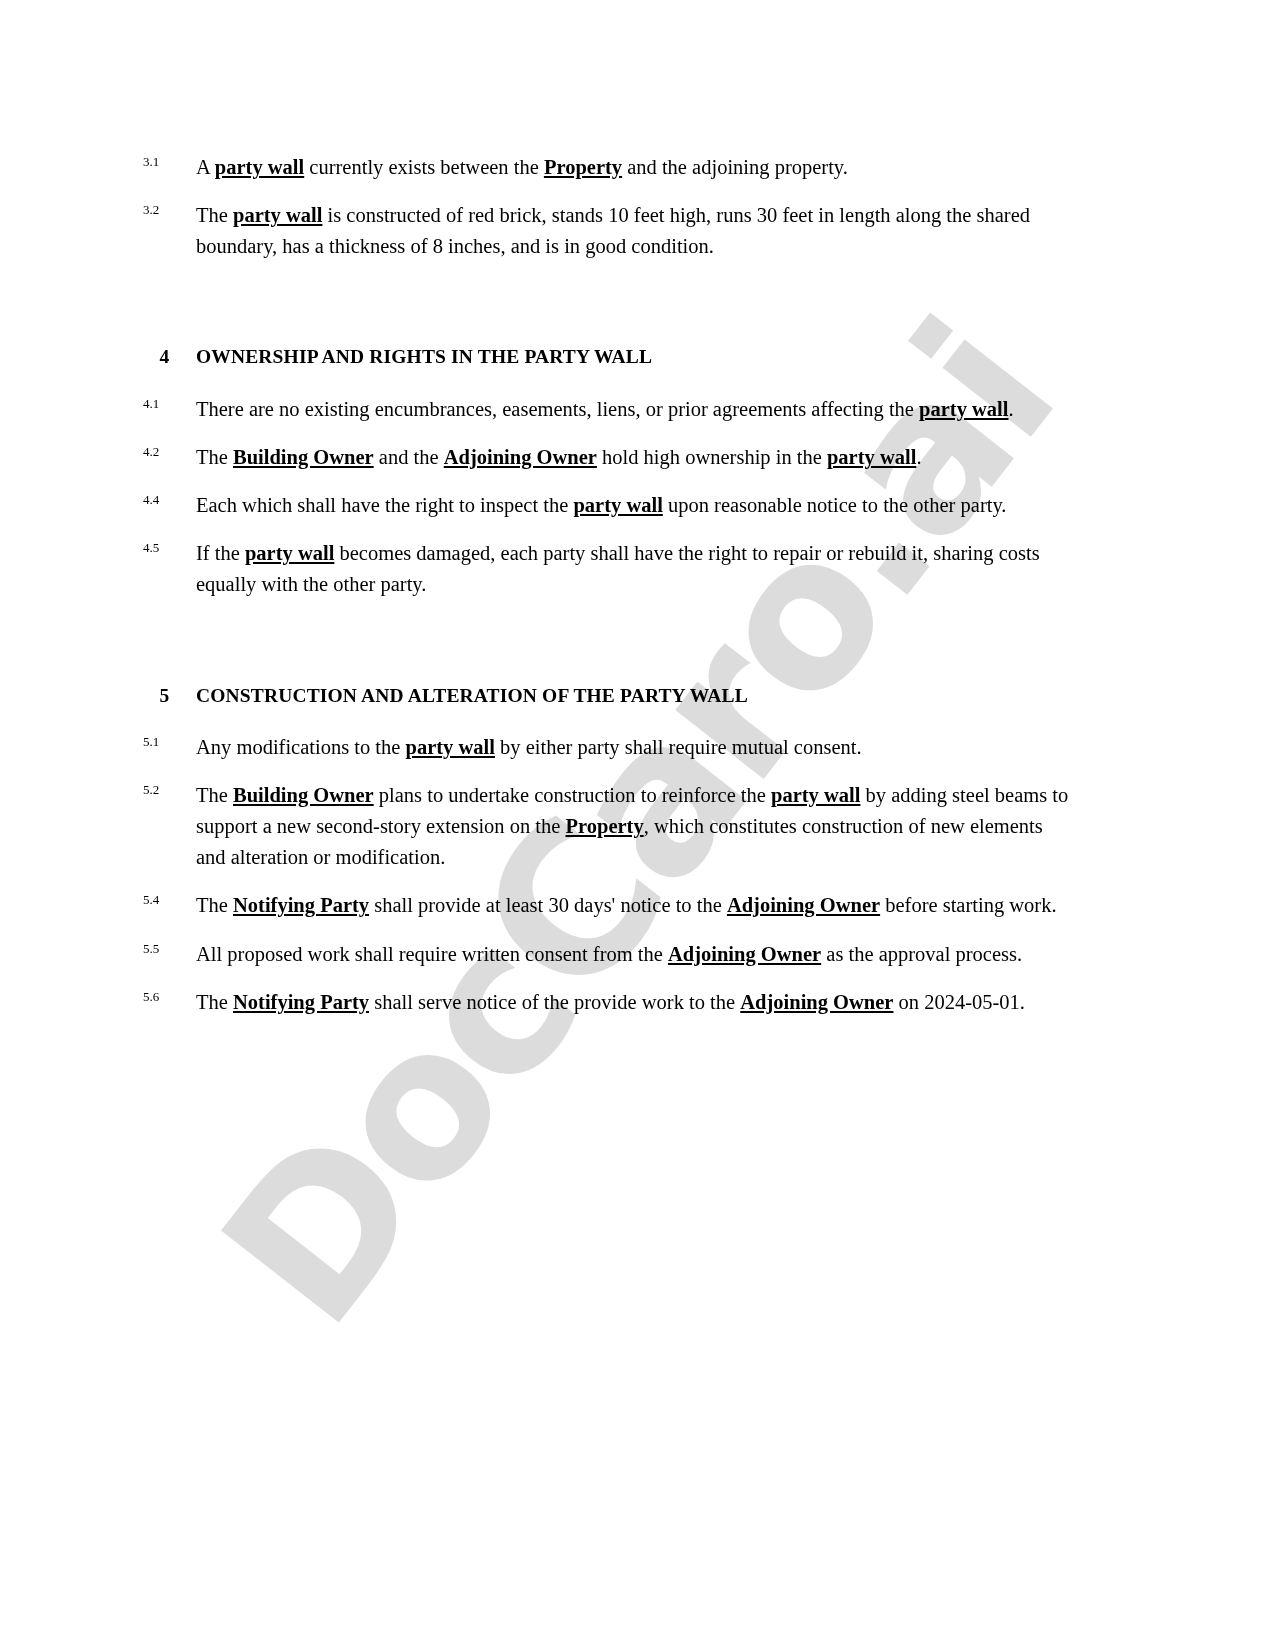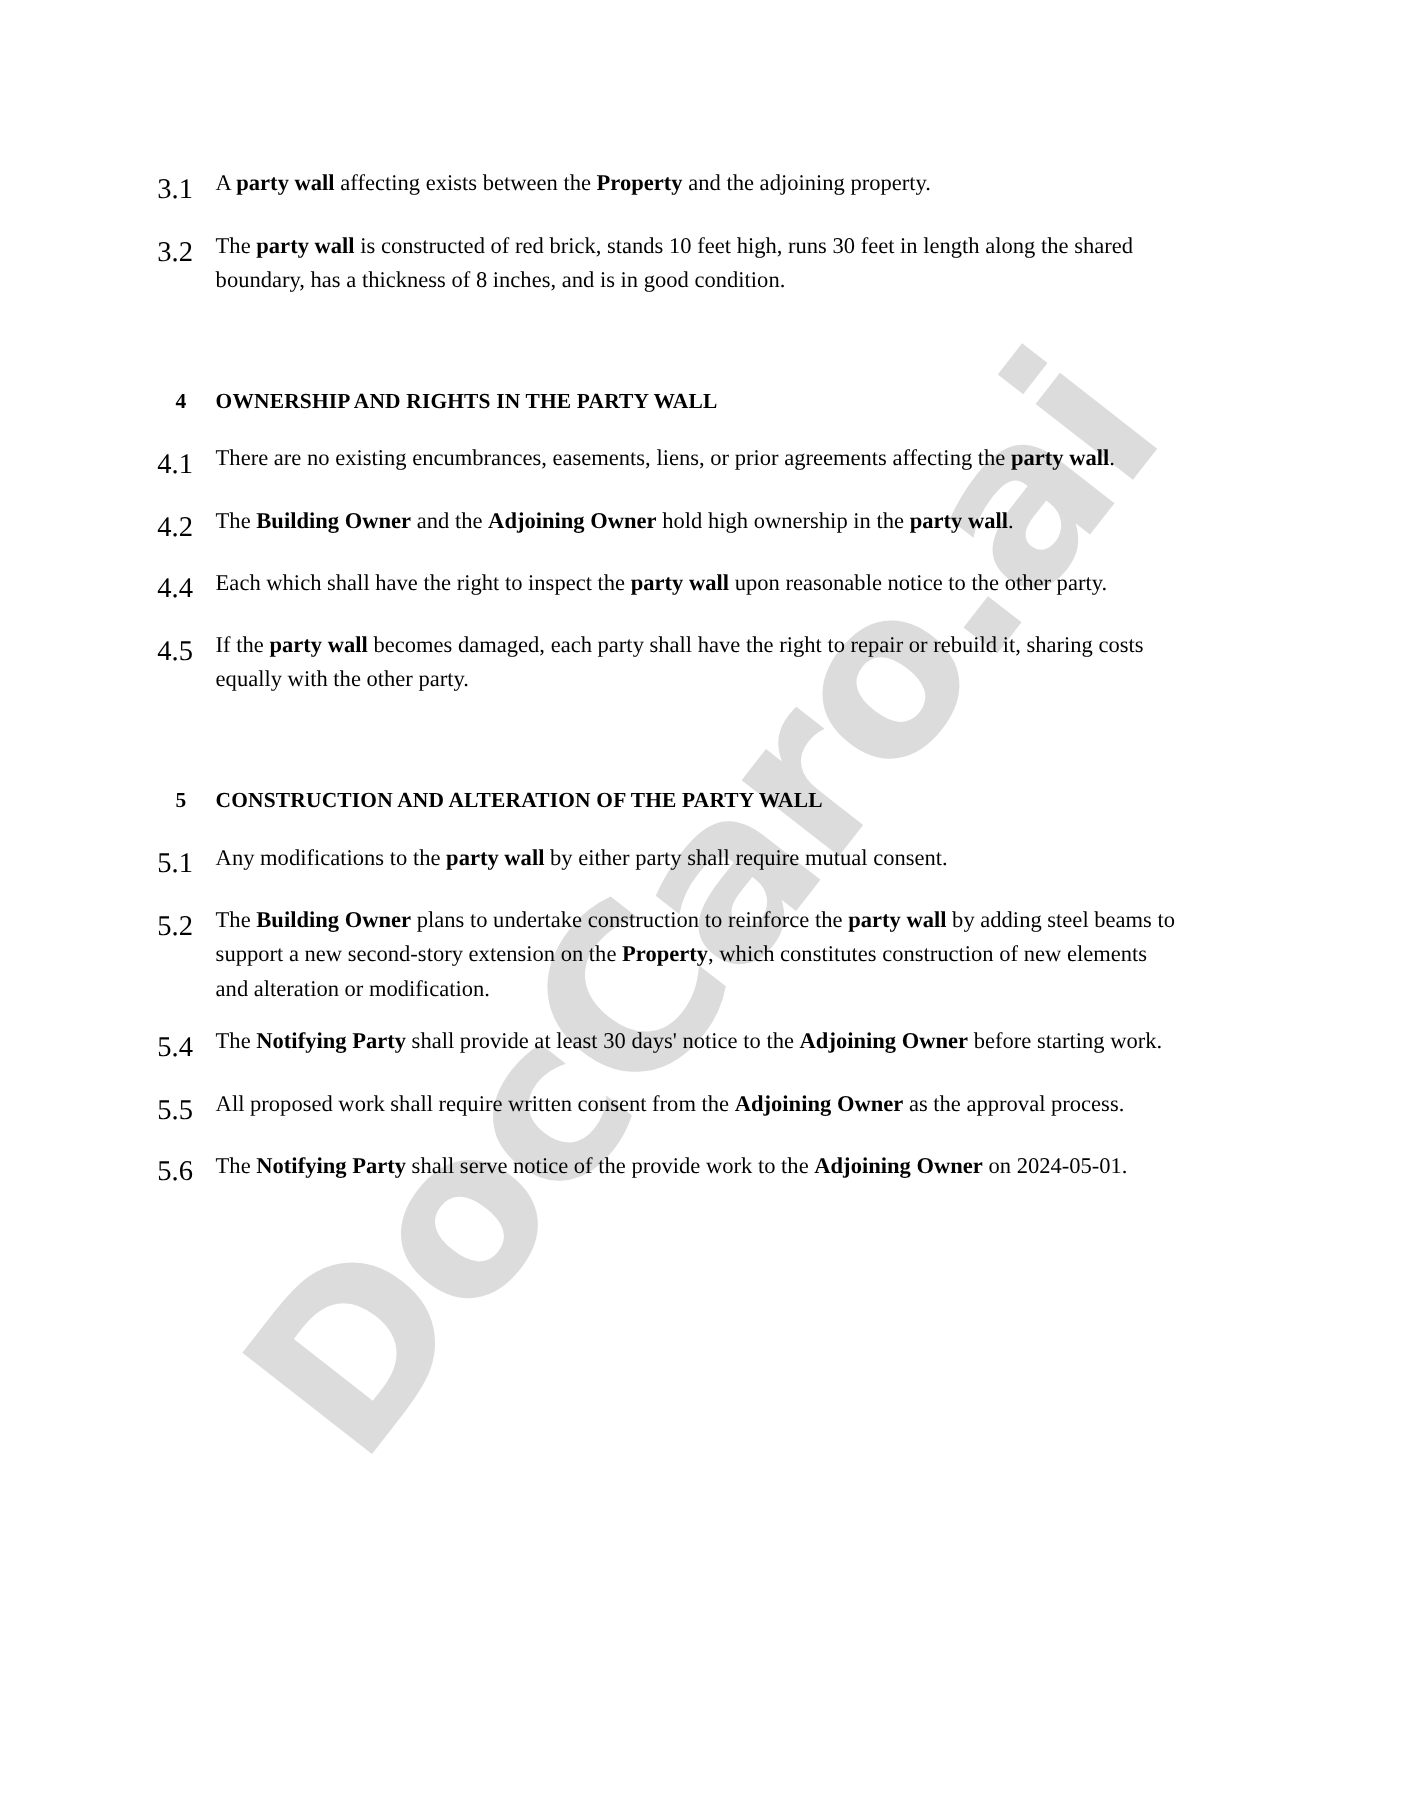--- a/index.html
+++ b/index.html
@@ -55,29 +55,29 @@
   .clause {
     display: flex;
     align-items: flex-start;
     margin-bottom: 17px;
     font-size: 20.5px;
     line-height: 1.52;
   }
   .clause-num {
     flex: 0 0 53px;
     width: 53px;
-    font-size: 26px;
+    font-size: 13px;
     line-height: 1.52;
     text-align: left;
   }
   .clause-body {
     flex: 1 1 auto;
     text-align: left;
   }
-  .clause-body b { font-weight: 700; }
+  .clause-body b { font-weight: 700; text-decoration: underline; }
 
   .section-heading {
     display: flex;
     align-items: flex-start;
     font-weight: 700;
     font-size: 19.5px;
     line-height: 1.5;
     letter-spacing: 0.15px;
   }
   .section-heading .sec-num {
@@ -99,21 +99,21 @@
 
 <div class="page">
 
   <div class="watermark">
     <div class="watermark-text">DocCaro.ai</div>
   </div>
 
   <div class="content">
       <div class="clause">
         <span class="clause-num">3.1</span>
-        <span class="clause-body"><span>A </span><b>party wall</b><span> affecting exists between the </span><b>Property</b><span> and the adjoining property.</span></span>
+        <span class="clause-body"><span>A </span><b>party wall</b><span> currently exists between the </span><b>Property</b><span> and the adjoining property.</span></span>
       </div>
       <div class="clause">
         <span class="clause-num">3.2</span>
         <span class="clause-body"><span>The </span><b>party wall</b><span> is constructed of red brick, stands 10 feet high, runs 30 feet in length along the shared boundary, has a thickness of 8 inches, and is in good condition.</span></span>
       </div>
       <div class="gap-before-heading"></div>
       <div class="section-heading">
         <span class="sec-num">4</span>
         <span class="sec-title">OWNERSHIP AND RIGHTS IN THE PARTY WALL</span>
       </div>

